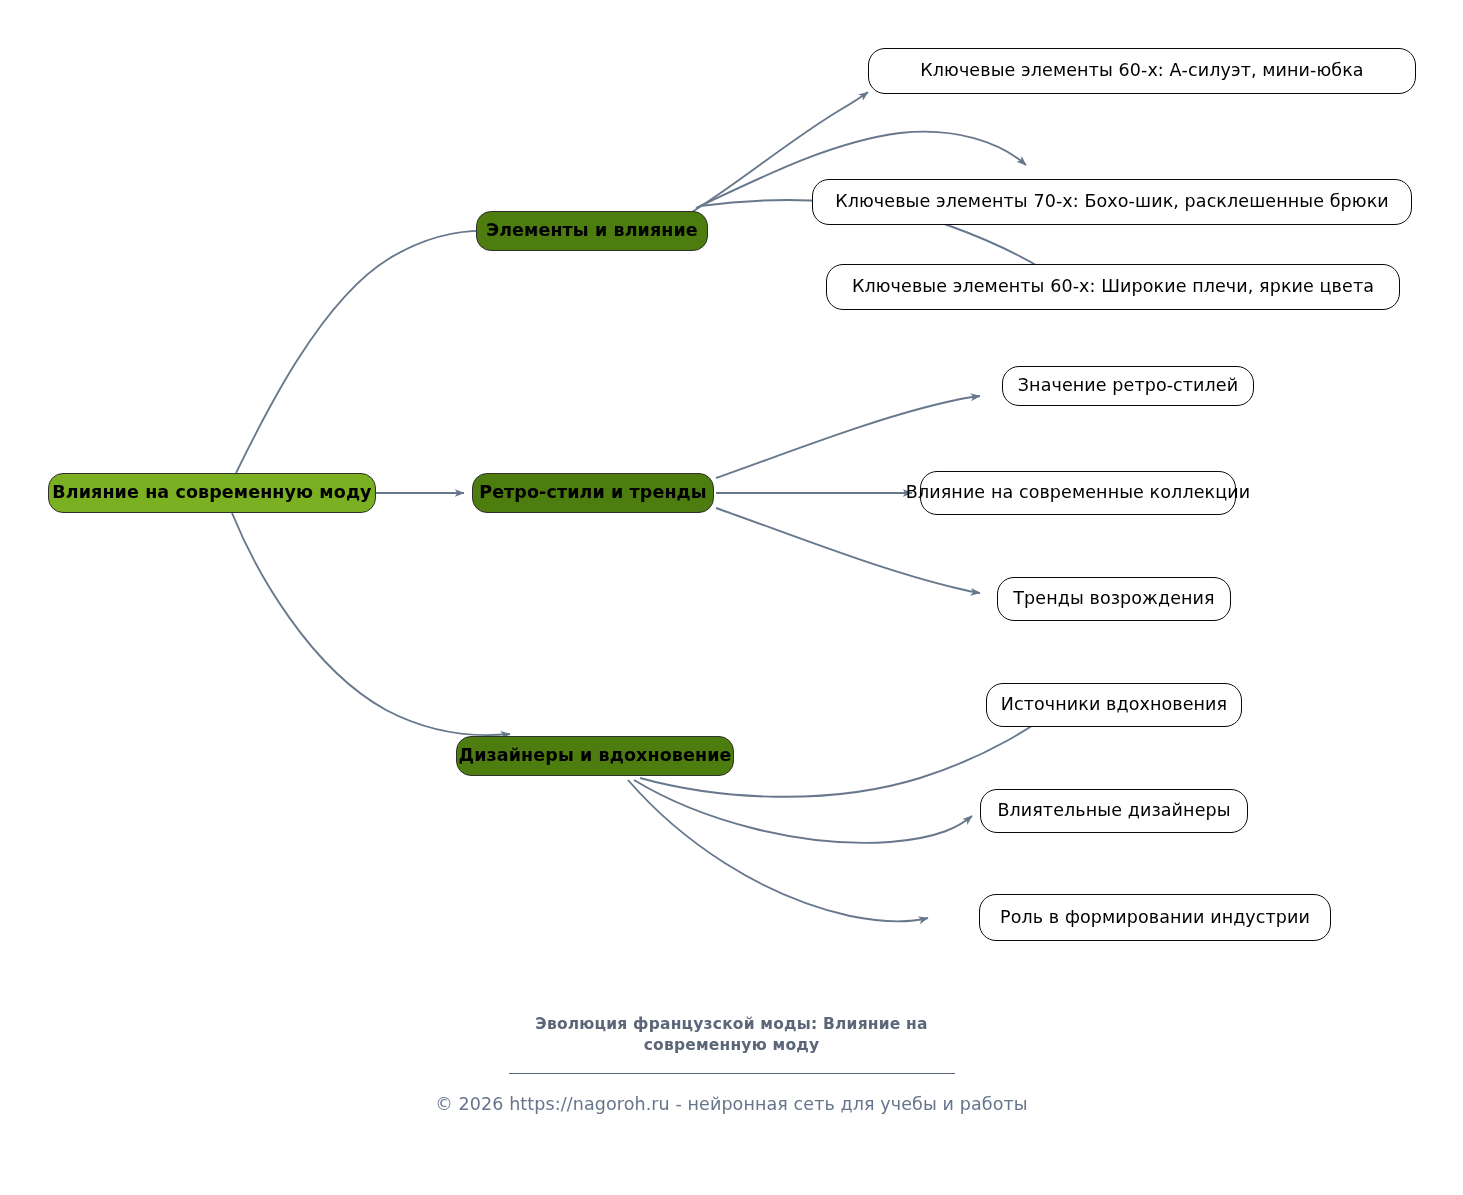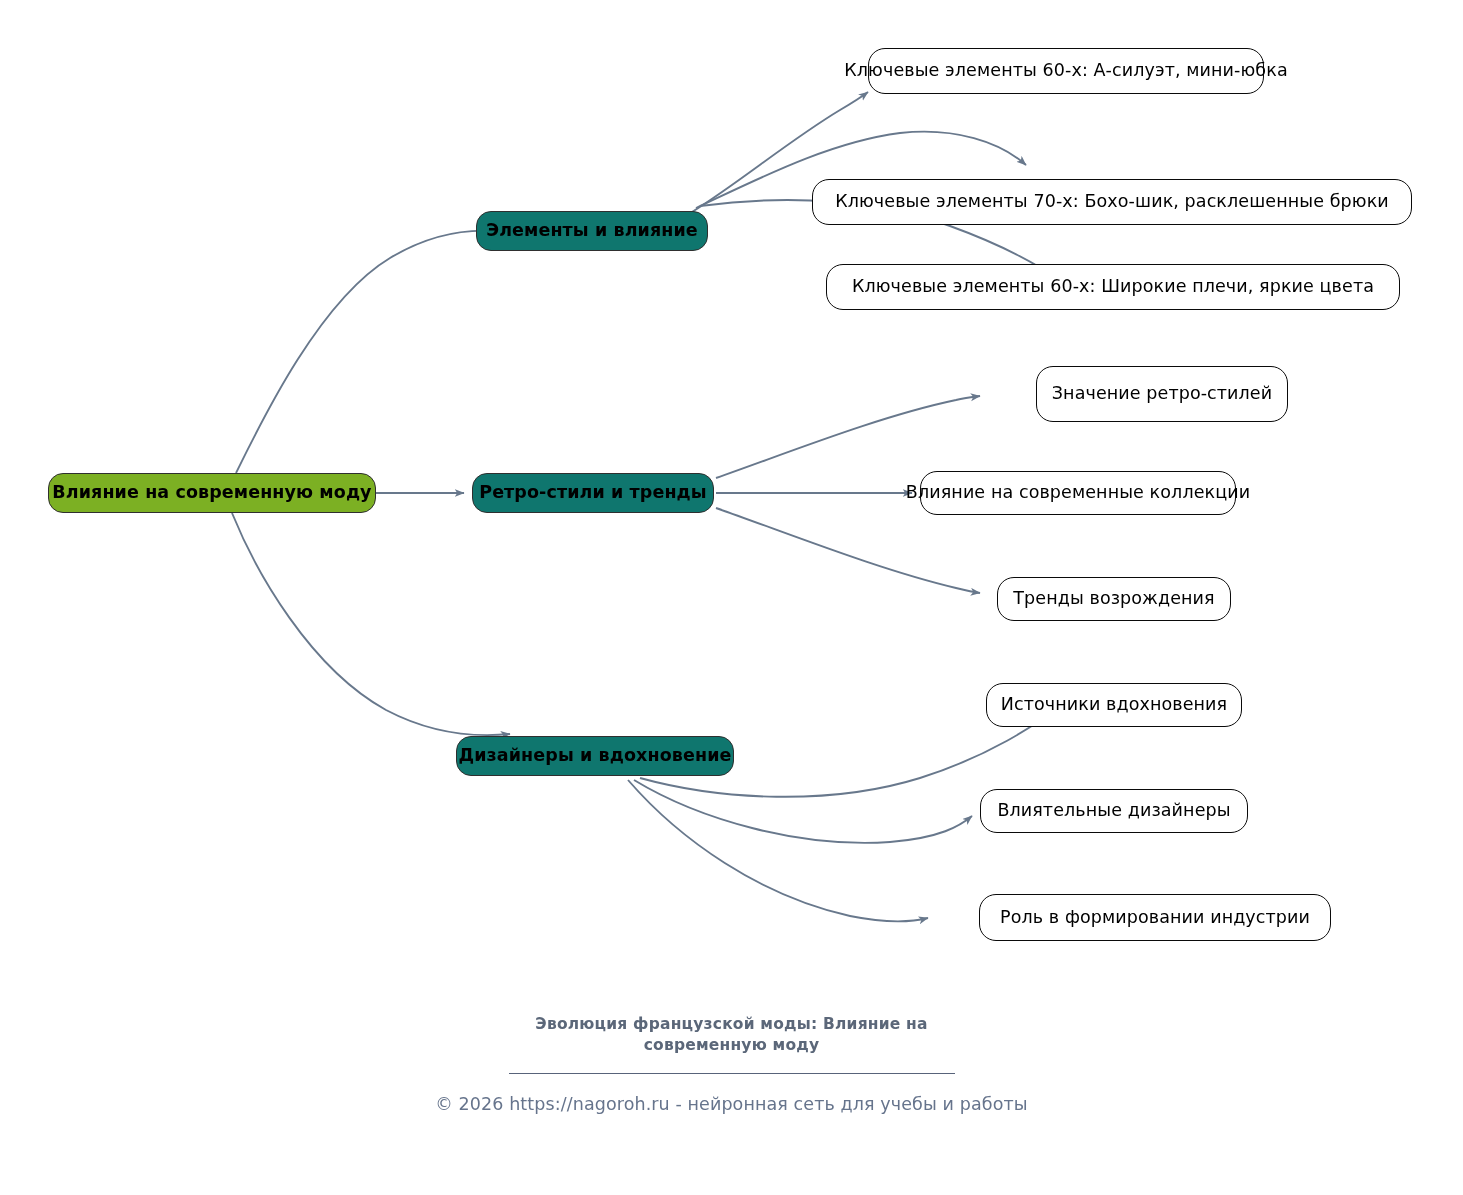--- a/index.html
+++ b/index.html
@@ -45,21 +45,21 @@
   }
 
   .node.root {
     background: #7cb023;
     border: 1.6px solid #2f2f2f;
     font-weight: bold;
     border-radius: 15px;
   }
 
   .node.branch {
-    background: #0f766e;
+    background: #4d7c0f;
     border: 1.6px solid #2f2f2f;
     font-weight: bold;
     border-radius: 15px;
   }
 
   .node.leaf {
     background: #ffffff;
     border: 1.6px solid #0a0a0a;
     font-weight: normal;
     border-radius: 17px;
@@ -133,37 +133,37 @@
   </svg>
 
   <div class="node root" style="left:48px; top:473px; width:328px; height:40px;">
     <span>Влияние на современную моду</span>
   </div>
 
   <div class="node branch" style="left:476px; top:211px; width:232px; height:40px;">
     <span>Элементы и влияние</span>
   </div>
 
-  <div class="node leaf" style="left:868px; top:48px; width:396px; height:46px;justify-content:center;">
+  <div class="node leaf" style="left:868px; top:48px; width:548px; height:46px;justify-content:center;">
     <span>Ключевые элементы 60-х: А-силуэт, мини-юбка</span>
   </div>
 
   <div class="node leaf" style="left:812px; top:157px; width:600px; height:46px;margin-top:22px;">
     <span>Ключевые элементы 70-х: Бохо-шик, расклешенные брюки</span>
   </div>
 
   <div class="node leaf" style="left:826px; top:264px; width:574px; height:46px;">
     <span>Ключевые элементы 60-х: Широкие плечи, яркие цвета</span>
   </div>
 
   <div class="node branch" style="left:472px; top:473px; width:242px; height:40px;">
     <span>Ретро-стили и тренды</span>
   </div>
 
-  <div class="node leaf" style="left:1036px; top:366px; width:252px; height:56px;">
+  <div class="node leaf" style="left:1002px; top:366px; width:252px; height:40px;">
     <span>Значение ретро-стилей</span>
   </div>
 
   <div class="node leaf" style="left:920px; top:471px; width:316px; height:44px;">
     <span>Влияние на современные коллекции</span>
   </div>
 
   <div class="node leaf" style="left:997px; top:577px; width:234px; height:44px;">
     <span>Тренды возрождения</span>
   </div>

